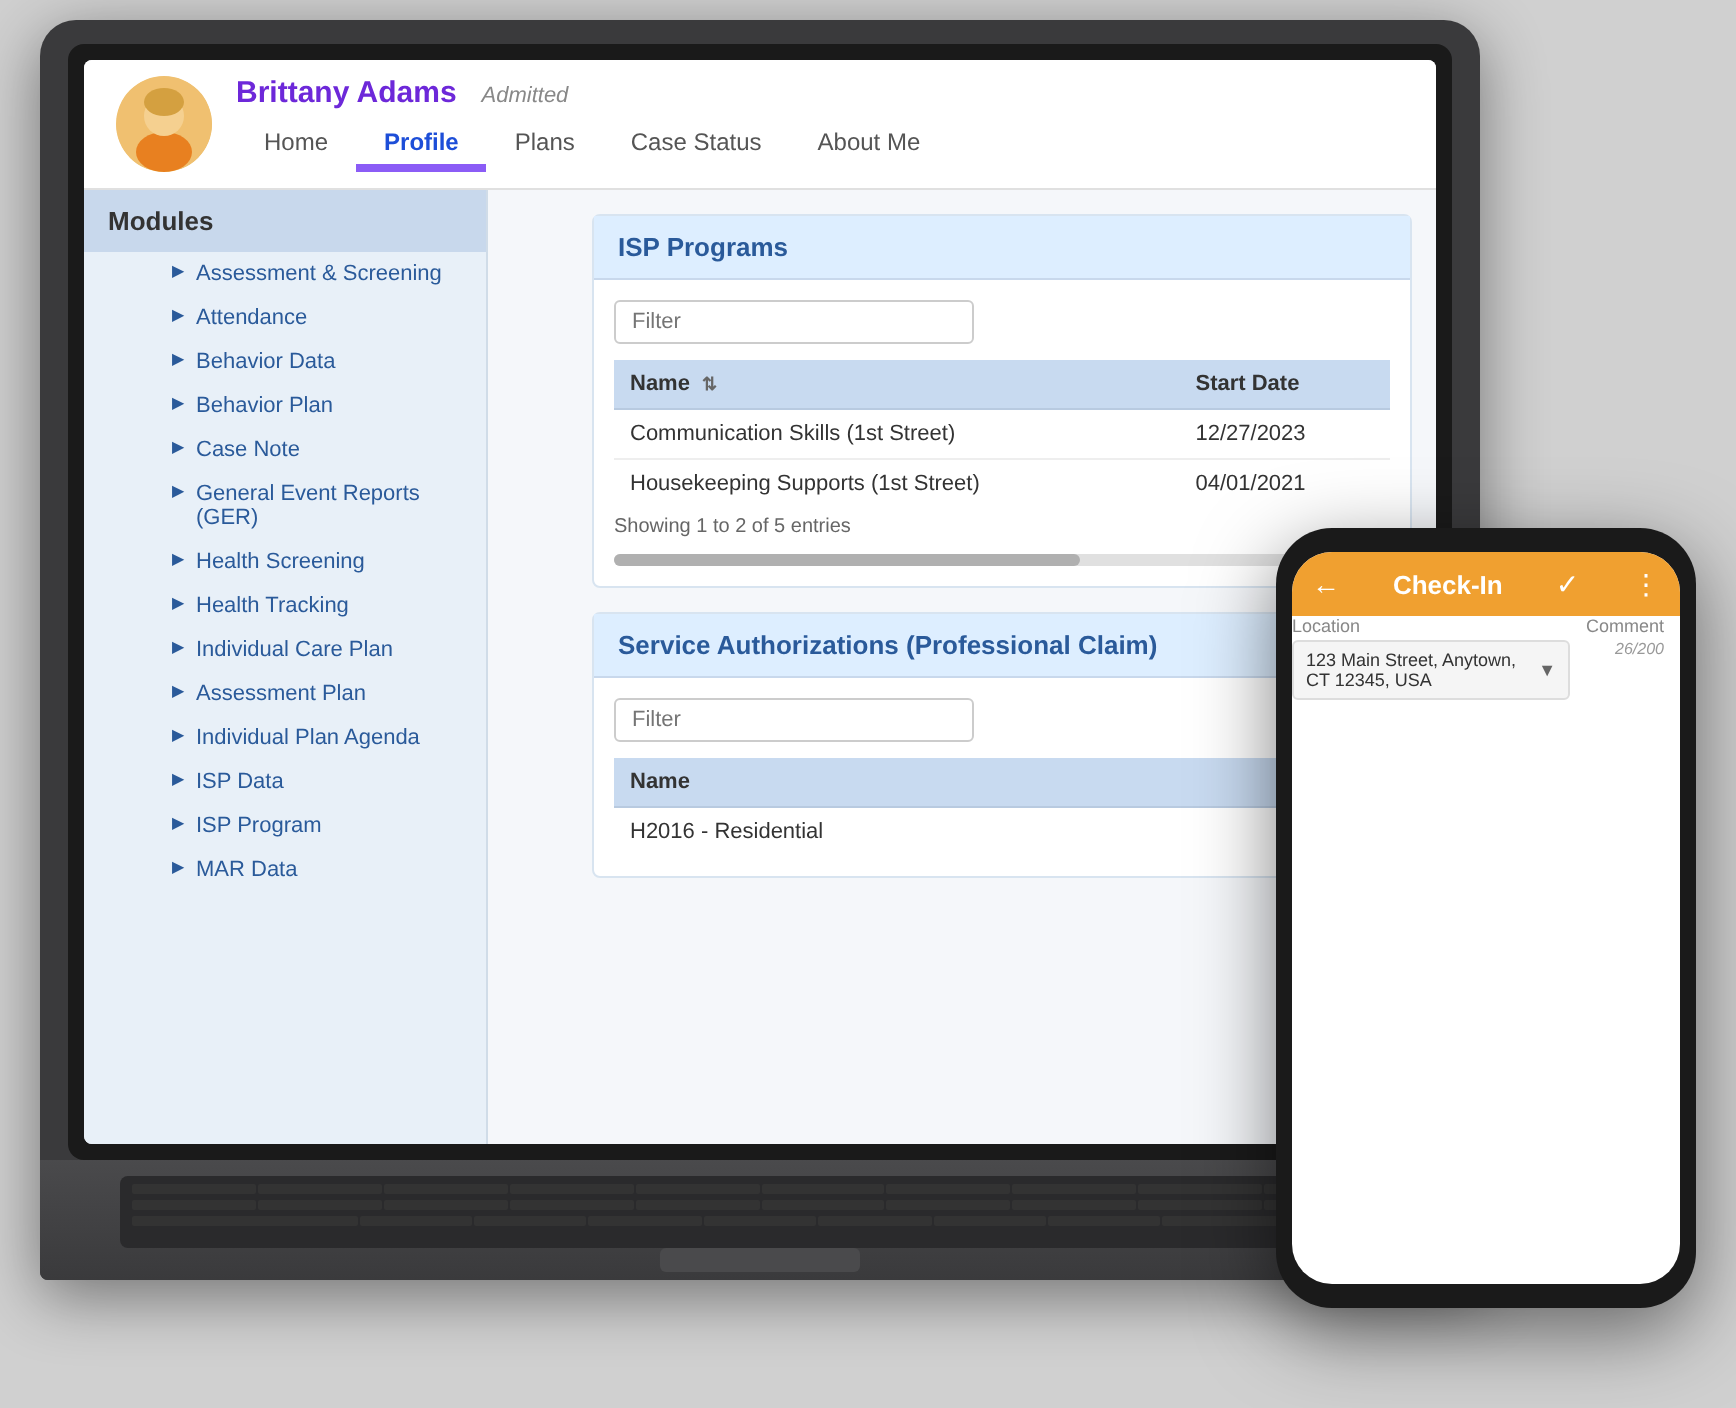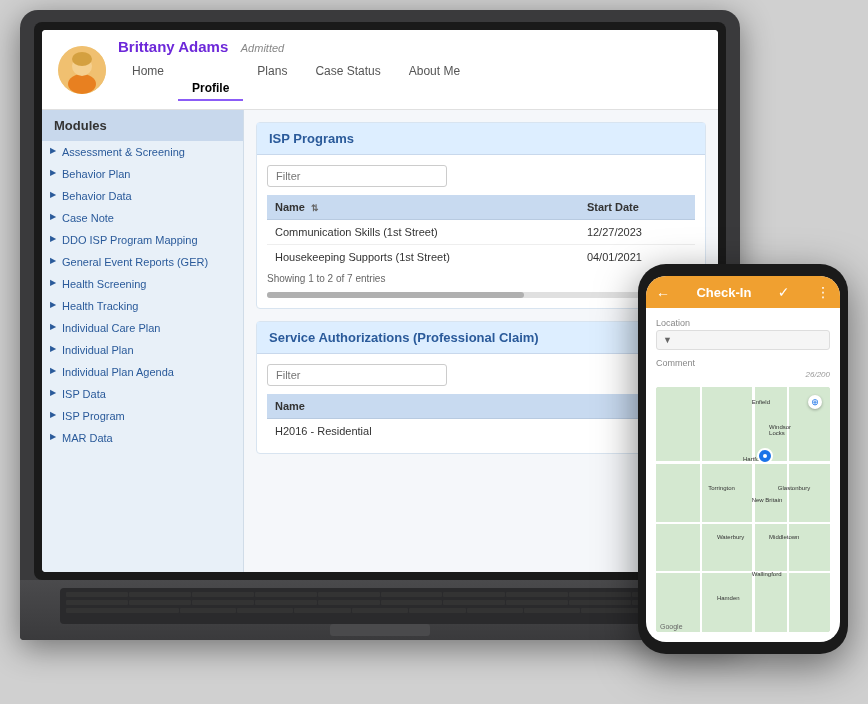--- a/index.html
+++ b/index.html
@@ -133,24 +133,23 @@
 
     .nav-tab {
       padding: 4px 14px;
       font-size: 12px;
       color: #555;
       cursor: pointer;
       border-bottom: 2px solid transparent;
     }
 
     .nav-tab.active {
-      color: #000000;
-      border-bottom: 2px solid #8b5cf6;
+      color: #1d4ed8;
+      border-bottom: 4px solid #8b5cf6;
       font-weight: bold;
-      margin-top: 17px;
     }
 
     
     .main-layout {
       display: flex;
       flex: 1;
       overflow: hidden;
     }
 
     
@@ -169,20 +168,21 @@
       font-weight: bold;
       color: #333;
     }
 
     .sidebar-item {
       padding: 5px 12px 5px 20px;
       font-size: 11px;
       color: #2a5a9a;
       cursor: pointer;
       position: relative;
+      margin-left: 36px;
     }
 
     .sidebar-item::before {
       content: '▶';
       position: absolute;
       left: 8px;
       font-size: 8px;
       color: #2a5a9a;
     }
 
@@ -191,20 +191,21 @@
       flex: 1;
       overflow-y: auto;
       padding: 12px;
     }
 
     .section-card {
       background: #fff;
       border: 1px solid #d8e4f0;
       border-radius: 4px;
       margin-bottom: 12px;
+      margin-left: 40px;
     }
 
     .section-header {
       background: #ddeeff;
       padding: 8px 12px;
       font-size: 13px;
       font-weight: bold;
       color: #2a5a9a;
       border-bottom: 1px solid #c8d8ec;
     }
@@ -325,24 +326,23 @@
       font-size: 14px;
     }
 
     .phone-menu-icon {
       color: #fff;
       font-size: 14px;
     }
 
     .phone-body {
       flex: 1;
-      padding: 10px;
-      overflow: hidden;
-      display: flex;
-      flex-direction: column;
+      overflow: hidden;
+      display: flex;
+      flex-direction: row;
       gap: 8px;
     }
 
     .phone-field-label {
       font-size: 9px;
       color: #888;
       margin-bottom: 2px;
     }
 
     .phone-field-value {
@@ -513,29 +513,29 @@
             </div>
           </div>
         </div>
 
         <div class="main-layout">
 
           <div class="sidebar">
             <div class="sidebar-title">Modules</div>
 
             <div class="sidebar-item">Assessment &amp; Screening</div>
+            <div class="sidebar-item">Attendance</div>
+            <div class="sidebar-item">Behavior Data</div>
             <div class="sidebar-item">Behavior Plan</div>
-            <div class="sidebar-item">Behavior Data</div>
             <div class="sidebar-item">Case Note</div>
-            <div class="sidebar-item">DDO ISP Program Mapping</div>
             <div class="sidebar-item">General Event Reports (GER)</div>
             <div class="sidebar-item">Health Screening</div>
             <div class="sidebar-item">Health Tracking</div>
             <div class="sidebar-item">Individual Care Plan</div>
-            <div class="sidebar-item">Individual Plan</div>
+            <div class="sidebar-item">Assessment Plan</div>
             <div class="sidebar-item">Individual Plan Agenda</div>
             <div class="sidebar-item">ISP Data</div>
             <div class="sidebar-item">ISP Program</div>
             <div class="sidebar-item">MAR Data</div>
           </div>
 
           <div class="main-content">
 
             <div class="section-card">
               <div class="section-header">ISP Programs</div>
@@ -554,21 +554,21 @@
                     <tr>
                       <td>Communication Skills (1st Street)</td>
                       <td>12/27/2023</td>
                     </tr>
                     <tr>
                       <td>Housekeeping Supports (1st Street)</td>
                       <td>04/01/2021</td>
                     </tr>
                   </tbody>
                 </table>
-                <div class="showing-text">Showing 1 to 2 of 7 entries</div>
+                <div class="showing-text">Showing 1 to 2 of 5 entries</div>
                 <div class="scroll-bar-track">
                   <div class="scroll-bar-thumb"></div>
                 </div>
               </div>
             </div>
 
             <div class="section-card">
               <div class="section-header">Service Authorizations (Professional Claim)</div>
               <div class="section-body">
                 <input class="filter-input" type="text" placeholder="Filter" style="">
@@ -645,20 +645,21 @@
       <span class="phone-title">Check-In</span>
       <span class="phone-check-icon">✓</span>
       <span class="phone-menu-icon">⋮</span>
     </div>
 
     <div class="phone-body">
 
       <div>
         <div class="phone-field-label">Location</div>
         <div class="phone-field-value">
+          <span style="font-size:9px;">123 Main Street, Anytown, CT 12345, USA</span>
           <span class="dropdown-arrow">▼</span>
         </div>
       </div>
 
       <div>
         <div class="phone-field-label">Comment</div>
         <div class="phone-char-count">26/200</div>
       </div>
 
       <div class="phone-map">

